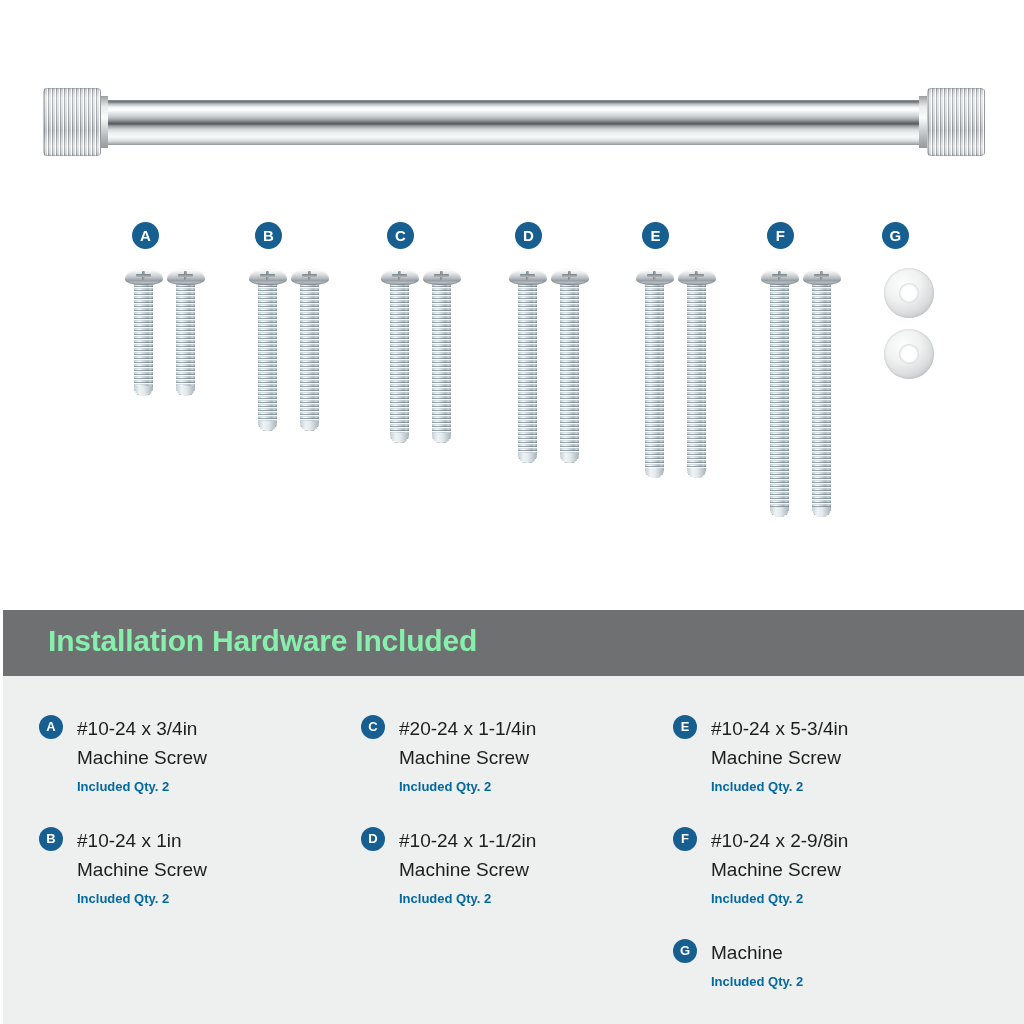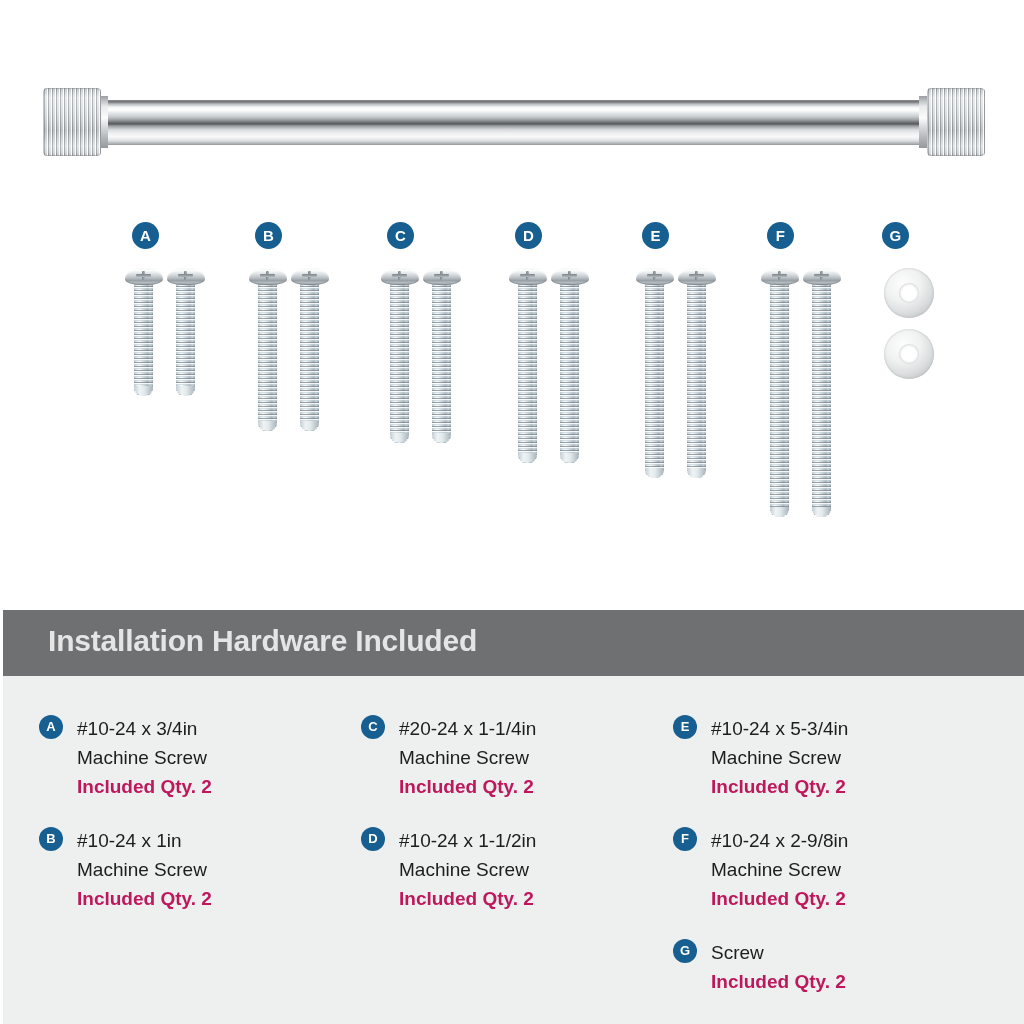--- a/index.html
+++ b/index.html
@@ -170,21 +170,21 @@
     background: #eeefef;
   }
   #info-header {
     position: absolute;
     left: 0; top: 0; width: 1021px; height: 66px;
     background: #6f7072;
   }
   #info-header-title {
     position: absolute;
     left: 45px; top: 14px;
-    color: #e5e5e5;
+    color: #86efac;
     font-size: 30px; font-weight: bold;
     letter-spacing: -0.2px;
   }
   #legend {
     position: absolute;
     left: 0; top: 66px;
     width: 1021px; height: 348px;
   }
   .legend-col { position: absolute; top: 38px; }
   #legend-col-1 { left: 36px;  width: 310px; }
@@ -205,23 +205,23 @@
     font-size: 13px; font-weight: bold;
     line-height: 24px; text-align: center;
   }
   .legend-line {
     font-size: 19px;
     color: #1d1d1d;
     line-height: 29px;
     white-space: nowrap;
   }
   .legend-qty {
-    font-size: 19px;
+    font-size: 13px;
     font-weight: bold;
-    color: #be185d;
+    color: #0369a1;
     line-height: 29px;
     white-space: nowrap;
   }
 </style>
 </head>
 <body>
 
 <div id="page">
 
   <div id="photo-area">
@@ -367,21 +367,21 @@
             <div class="legend-qty">Included Qty. 2</div>
           </div>
           <div class="legend-entry">
             <div class="legend-badge">F</div>
             <div class="legend-line">#10-24 x 2-9/8in</div>
             <div class="legend-line">Machine Screw</div>
             <div class="legend-qty">Included Qty. 2</div>
           </div>
           <div class="legend-entry">
             <div class="legend-badge">G</div>
-            <div class="legend-line">Screw</div>
+            <div class="legend-line">Machine</div>
             <div class="legend-qty">Included Qty. 2</div>
           </div>
         </div>
     </div>
 
   </div>
 
 </div>
 
 </body></html>

